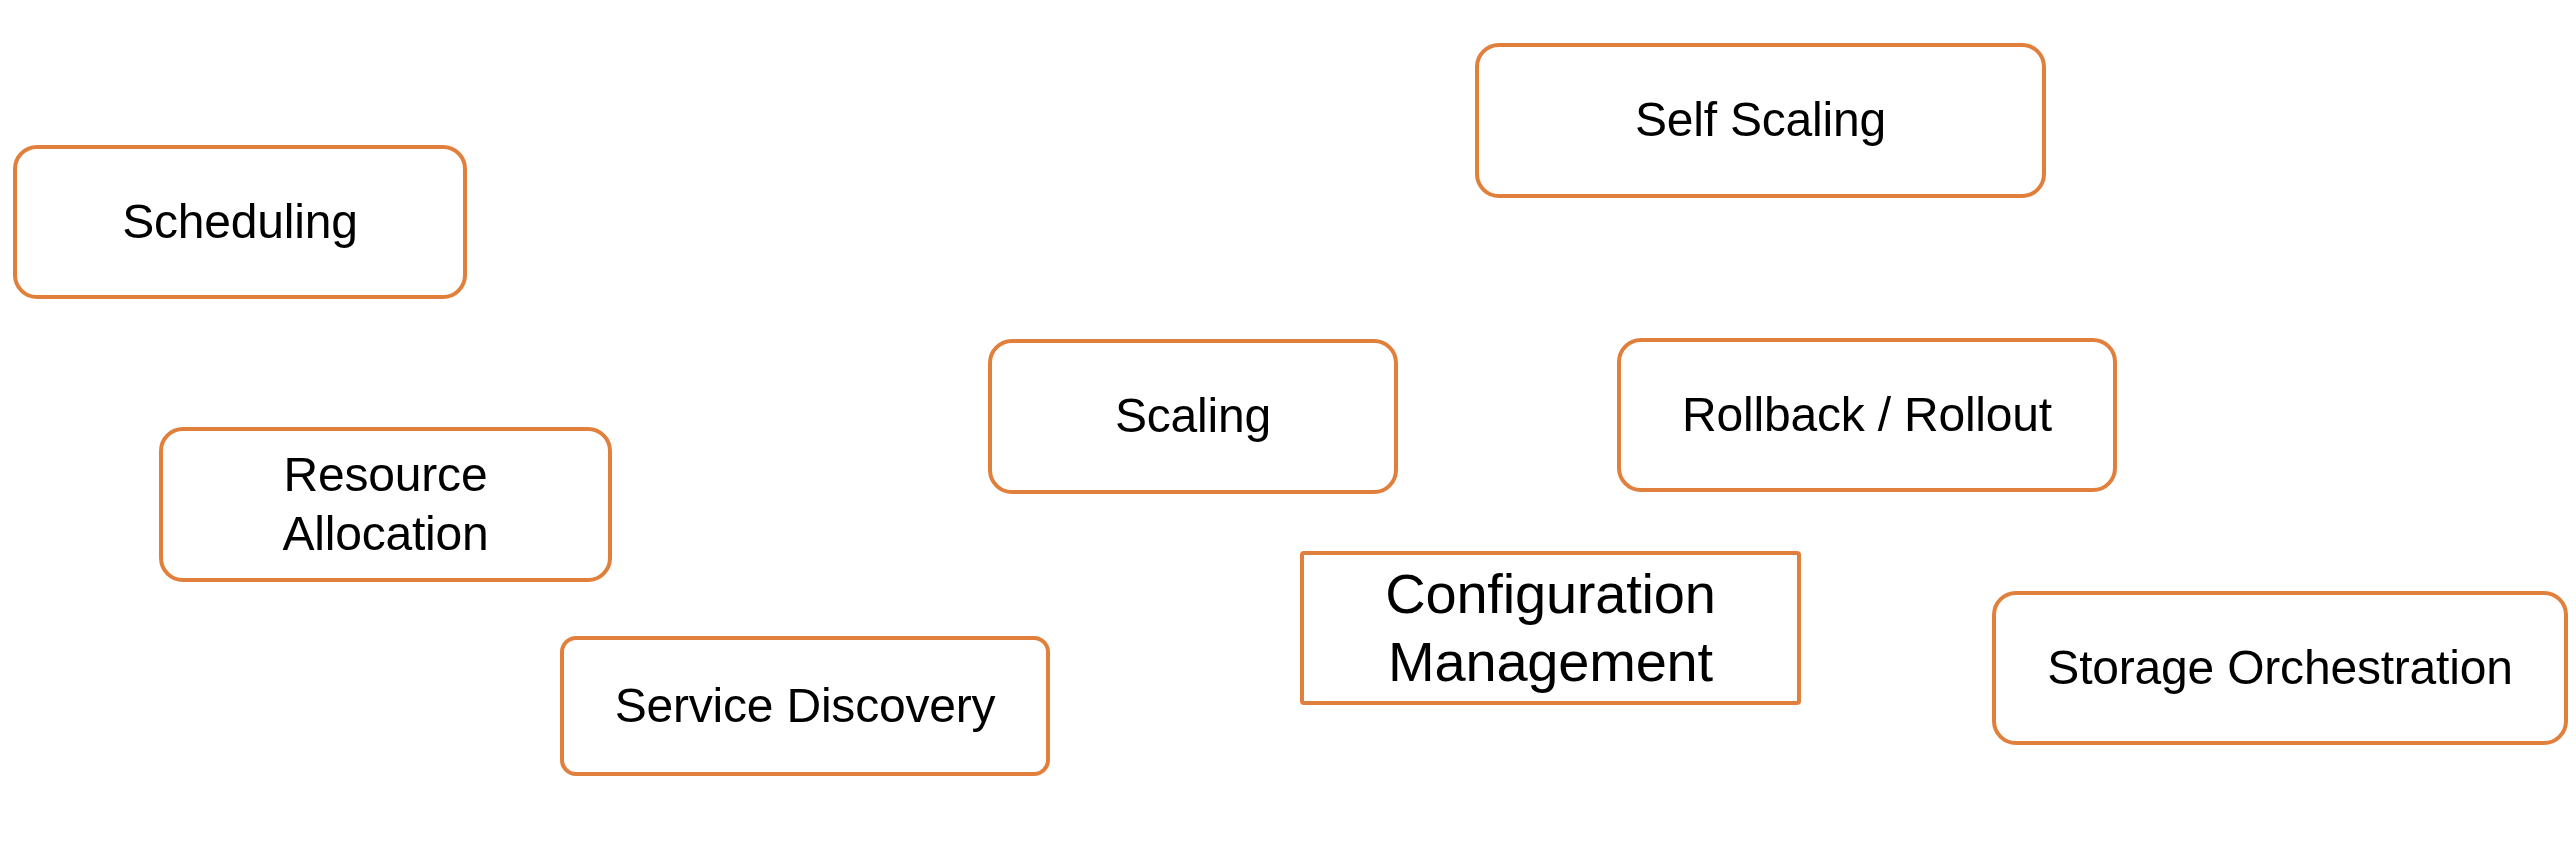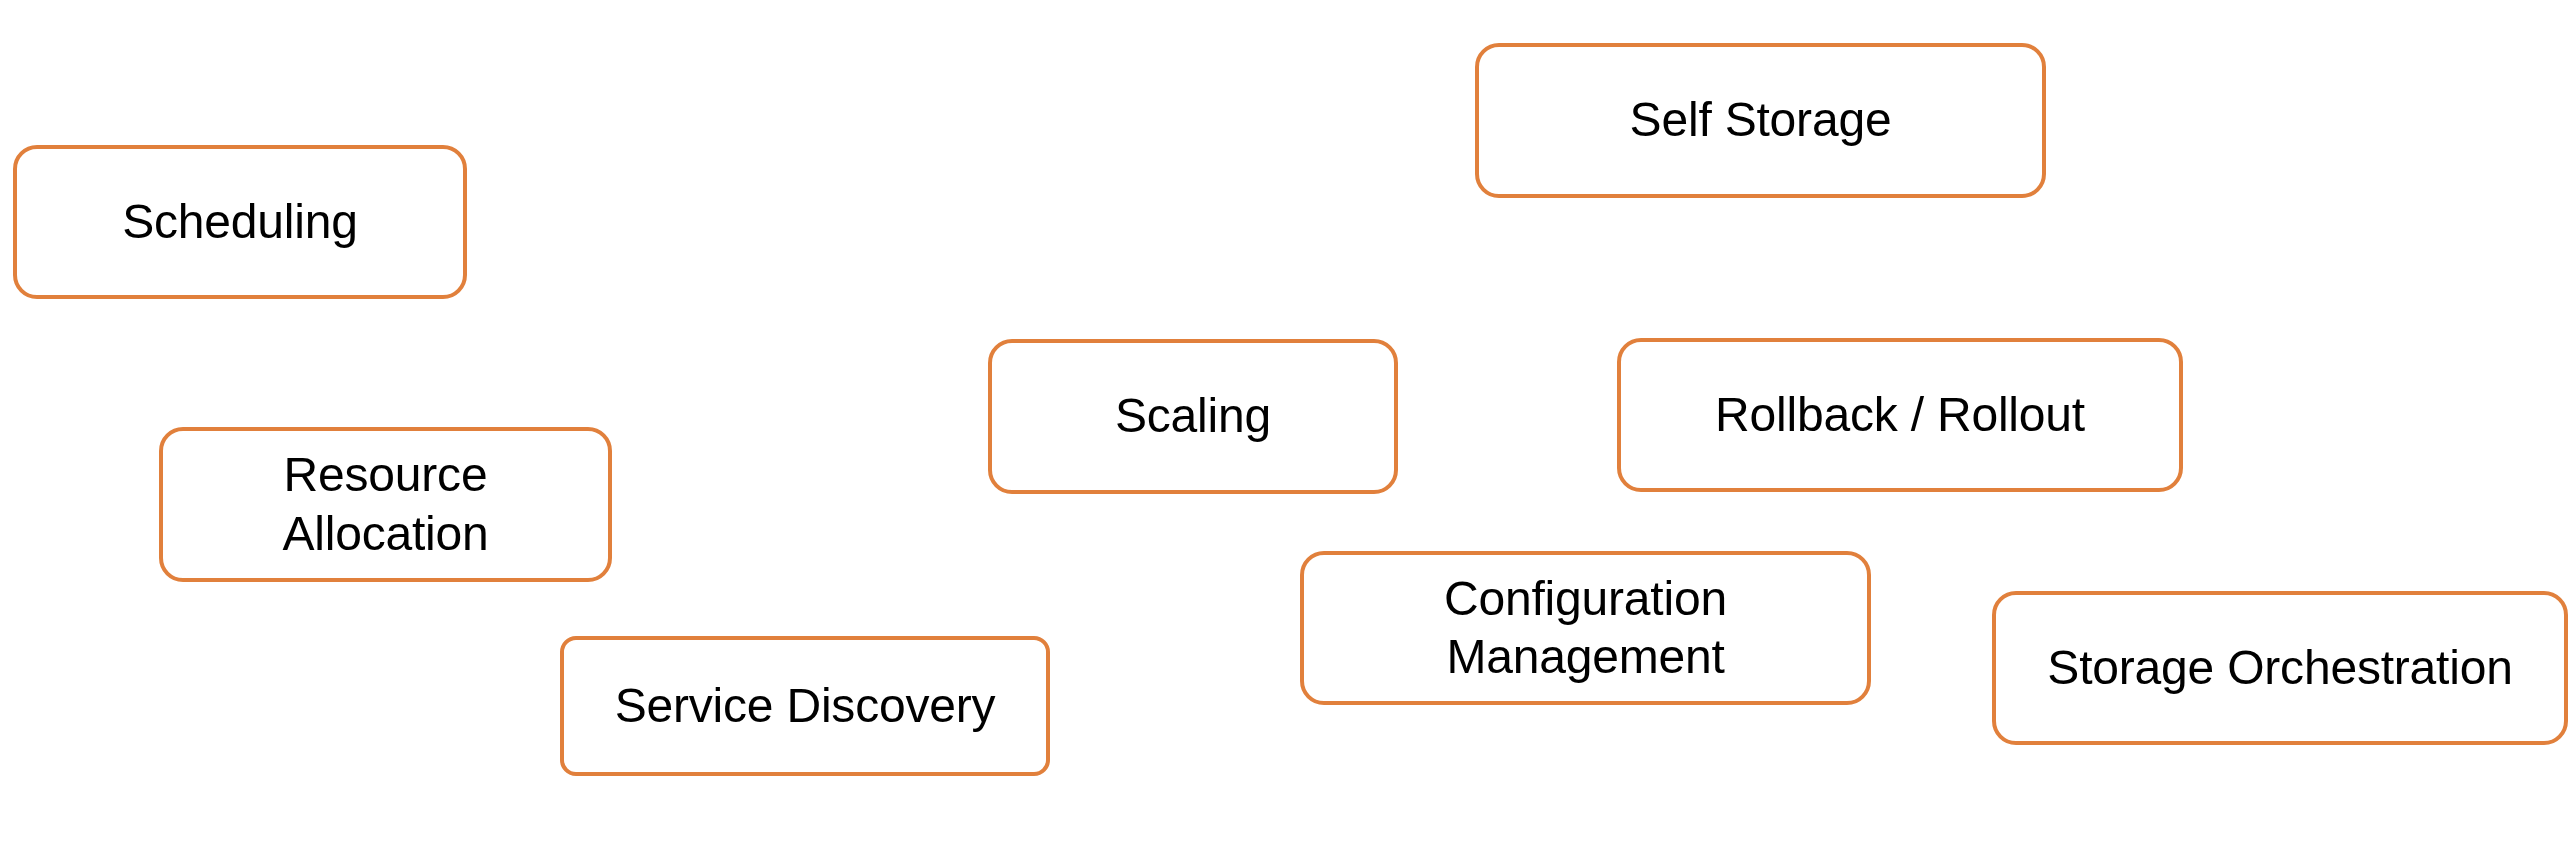--- a/index.html
+++ b/index.html
@@ -36,23 +36,23 @@
     letter-spacing: -0.2px;
     white-space: pre-line;
     padding: 3.7px 9.3px;
   }
 </style>
 </head>
 <body>
 
 <div id="canvas" style="width: 2576px; height: 866px; background: rgb(255, 255, 255);">
     <div class="node" style="left: 13px; top: 145px; width: 454px; height: 154px; border-color: rgb(225, 128, 60); background: rgb(255, 255, 255); color: rgb(0, 0, 0); border-width: 4.6px; border-radius: 24px; font-size: 48px;"><span>Scheduling</span></div>
-    <div class="node" style="left: 1475px; top: 43px; width: 571px; height: 155px; border-color: rgb(225, 128, 60); background: rgb(255, 255, 255); color: rgb(0, 0, 0); border-width: 4.6px; border-radius: 24px; font-size: 48px;"><span>Self Storage</span></div>
+    <div class="node" style="left: 1475px; top: 43px; width: 571px; height: 155px; border-color: rgb(225, 128, 60); background: rgb(255, 255, 255); color: rgb(0, 0, 0); border-width: 4.6px; border-radius: 24px; font-size: 48px;"><span>Self Scaling</span></div>
     <div class="node" style="left: 159px; top: 427px; width: 453px; height: 155px; border-color: rgb(225, 128, 60); background: rgb(255, 255, 255); color: rgb(0, 0, 0); border-width: 4.6px; border-radius: 24px; font-size: 48px;"><span>Resource
 Allocation</span></div>
     <div class="node" style="left: 988px; top: 339px; width: 410px; height: 155px; border-color: rgb(225, 128, 60); background: rgb(255, 255, 255); color: rgb(0, 0, 0); border-width: 4.6px; border-radius: 24px; font-size: 48px;"><span>Scaling</span></div>
-    <div class="node" style="left: 1617px; top: 338px; width: 566px; height: 154px; border-color: rgb(225, 128, 60); background: rgb(255, 255, 255); color: rgb(0, 0, 0); border-width: 4.6px; border-radius: 24px; font-size: 48px;"><span>Rollback / Rollout</span></div>
+    <div class="node" style="left: 1617px; top: 338px; width: 500px; height: 154px; border-color: rgb(225, 128, 60); background: rgb(255, 255, 255); color: rgb(0, 0, 0); border-width: 4.6px; border-radius: 24px; font-size: 48px;"><span>Rollback / Rollout</span></div>
     <div class="node" style="left: 560px; top: 636px; width: 490px; height: 140px; border-color: rgb(225, 128, 60); background: rgb(255, 255, 255); color: rgb(0, 0, 0); border-width: 4.6px; border-radius: 16px; font-size: 48px;"><span>Service Discovery</span></div>
-    <div class="node" style="left: 1300px; top: 551px; width: 571px; height: 154px; border-color: rgb(225, 128, 60); background: rgb(255, 255, 255); color: rgb(0, 0, 0); border-width: 4.6px; border-radius: 24px; font-size: 48px;"><span>Configuration
+    <div class="node" style="left: 1300px; top: 551px; width: 501px; height: 154px; border-color: rgb(225, 128, 60); background: rgb(255, 255, 255); color: rgb(0, 0, 0); border-width: 4.6px; border-radius: 4px; font-size: 56px;"><span>Configuration
 Management</span></div>
     <div class="node" style="left: 1992px; top: 551px; width: 576px; height: 154px; border-color: rgb(225, 128, 60); background: rgb(255, 255, 255); color: rgb(0, 0, 0); border-width: 4.6px; border-radius: 24px; font-size: 48px; margin-top: 40px;"><span>Storage Orchestration</span></div>
   </div>
 
 
 </body></html>

